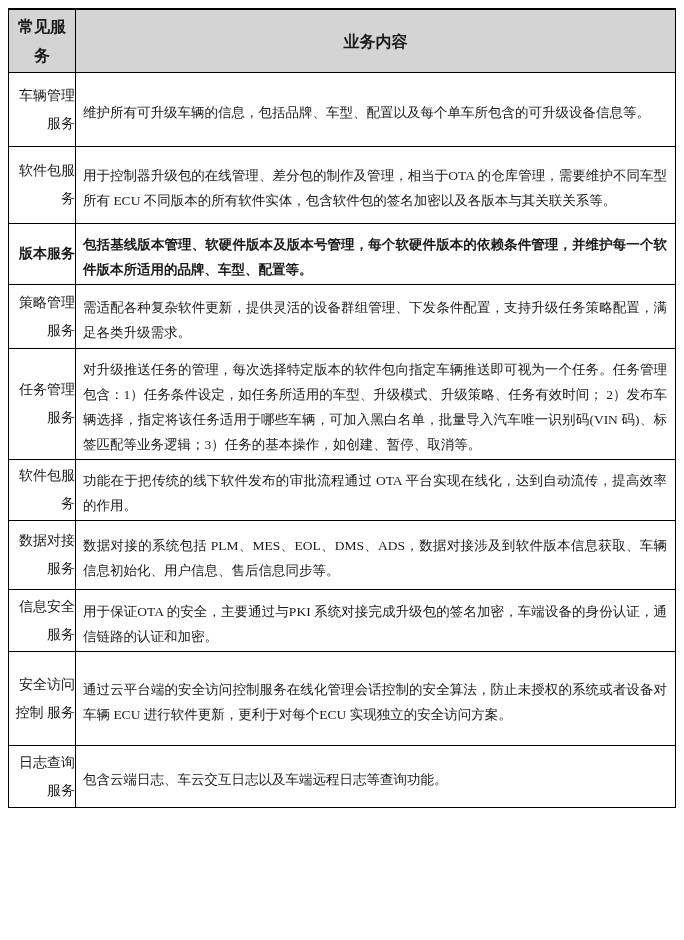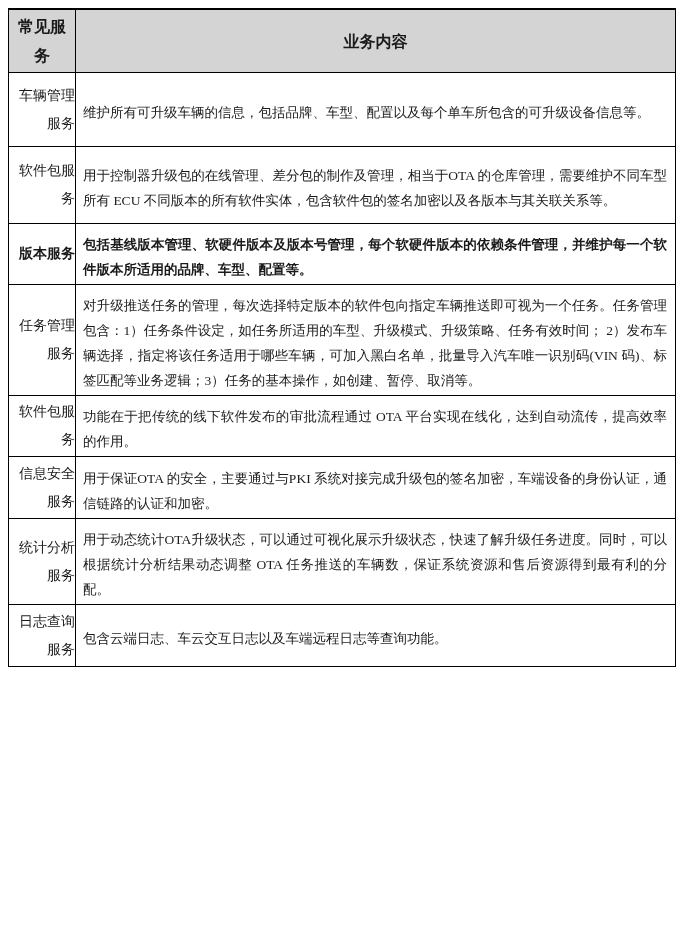--- a/index.html
+++ b/index.html
@@ -92,35 +92,43 @@
           <td class="content-cell">维护所有可升级车辆的信息，包括品牌、车型、配置以及每个单车所包含的可升级设备信息等。</td>
         </tr>
         <tr class="row r1">
           <td class="service-cell">软件包服务</td>
           <td class="content-cell">用于控制器升级包的在线管理、差分包的制作及管理，相当于OTA 的仓库管理，需要维护不同车型所有 ECU 不同版本的所有软件实体，包含软件包的签名加密以及各版本与其关联关系等。</td>
         </tr>
         <tr class="row r2">
           <td class="service-cell">版本服务</td>
           <td class="content-cell">包括基线版本管理、软硬件版本及版本号管理，每个软硬件版本的依赖条件管理，并维护每一个软件版本所适用的品牌、车型、配置等。</td>
         </tr>
+        <tr class="row r3">
+          <td class="service-cell">策略管理服务</td>
+          <td class="content-cell">需适配各种复杂软件更新，提供灵活的设备群组管理、下发条件配置，支持升级任务策略配置，满足各类升级需求。</td>
+        </tr>
         <tr class="row r4">
           <td class="service-cell">任务管理服务</td>
           <td class="content-cell">对升级推送任务的管理，每次选择特定版本的软件包向指定车辆推送即可视为一个任务。任务管理包含：1）任务条件设定，如任务所适用的车型、升级模式、升级策略、任务有效时间； 2）发布车辆选择，指定将该任务适用于哪些车辆，可加入黑白名单，批量导入汽车唯一识别码(VIN 码)、标签匹配等业务逻辑；3）任务的基本操作，如创建、暂停、取消等。</td>
         </tr>
         <tr class="row r5">
           <td class="service-cell">软件包服务</td>
           <td class="content-cell">功能在于把传统的线下软件发布的审批流程通过 OTA 平台实现在线化，达到自动流传，提高效率的作用。</td>
         </tr>
+        <tr class="row r6">
+          <td class="service-cell">数据对接服务</td>
+          <td class="content-cell">数据对接的系统包括 PLM、MES、EOL、DMS、ADS，数据对接涉及到软件版本信息获取、车辆信息初始化、用户信息、售后信息同步等。</td>
+        </tr>
         <tr class="row r7">
           <td class="service-cell">信息安全服务</td>
           <td class="content-cell">用于保证OTA 的安全，主要通过与PKI 系统对接完成升级包的签名加密，车端设备的身份认证，通信链路的认证和加密。</td>
         </tr>
-        <tr class="row r10">
-          <td class="service-cell">统计分析服务</td>
-          <td class="content-cell">用于动态统计OTA升级状态，可以通过可视化展示升级状态，快速了解升级任务进度。同时，可以根据统计分析结果动态调整 OTA 任务推送的车辆数，保证系统资源和售后资源得到最有利的分配。</td>
+        <tr class="row r8">
+          <td class="service-cell">安全访问控制 服务</td>
+          <td class="content-cell">通过云平台端的安全访问控制服务在线化管理会话控制的安全算法，防止未授权的系统或者设备对车辆 ECU 进行软件更新，更利于对每个ECU 实现独立的安全访问方案。</td>
         </tr>
         <tr class="row r11">
           <td class="service-cell">日志查询服务</td>
           <td class="content-cell">包含云端日志、车云交互日志以及车端远程日志等查询功能。</td>
         </tr>
       </tbody>
   </table>
 </div>
 
 </body></html>

